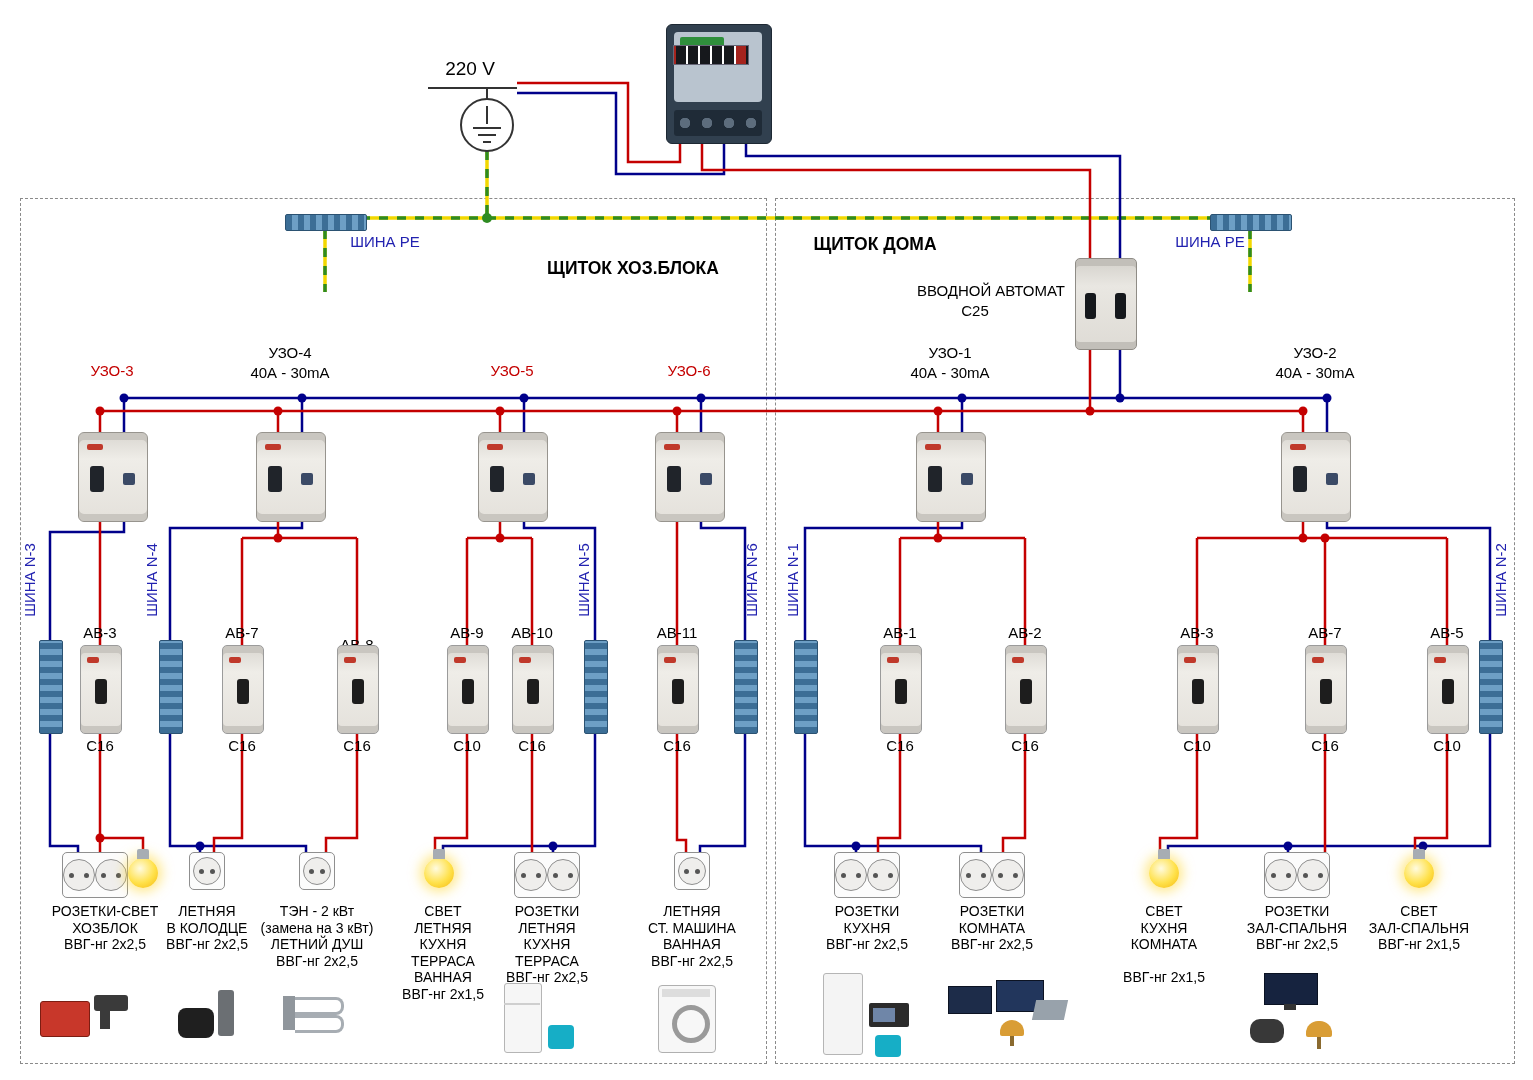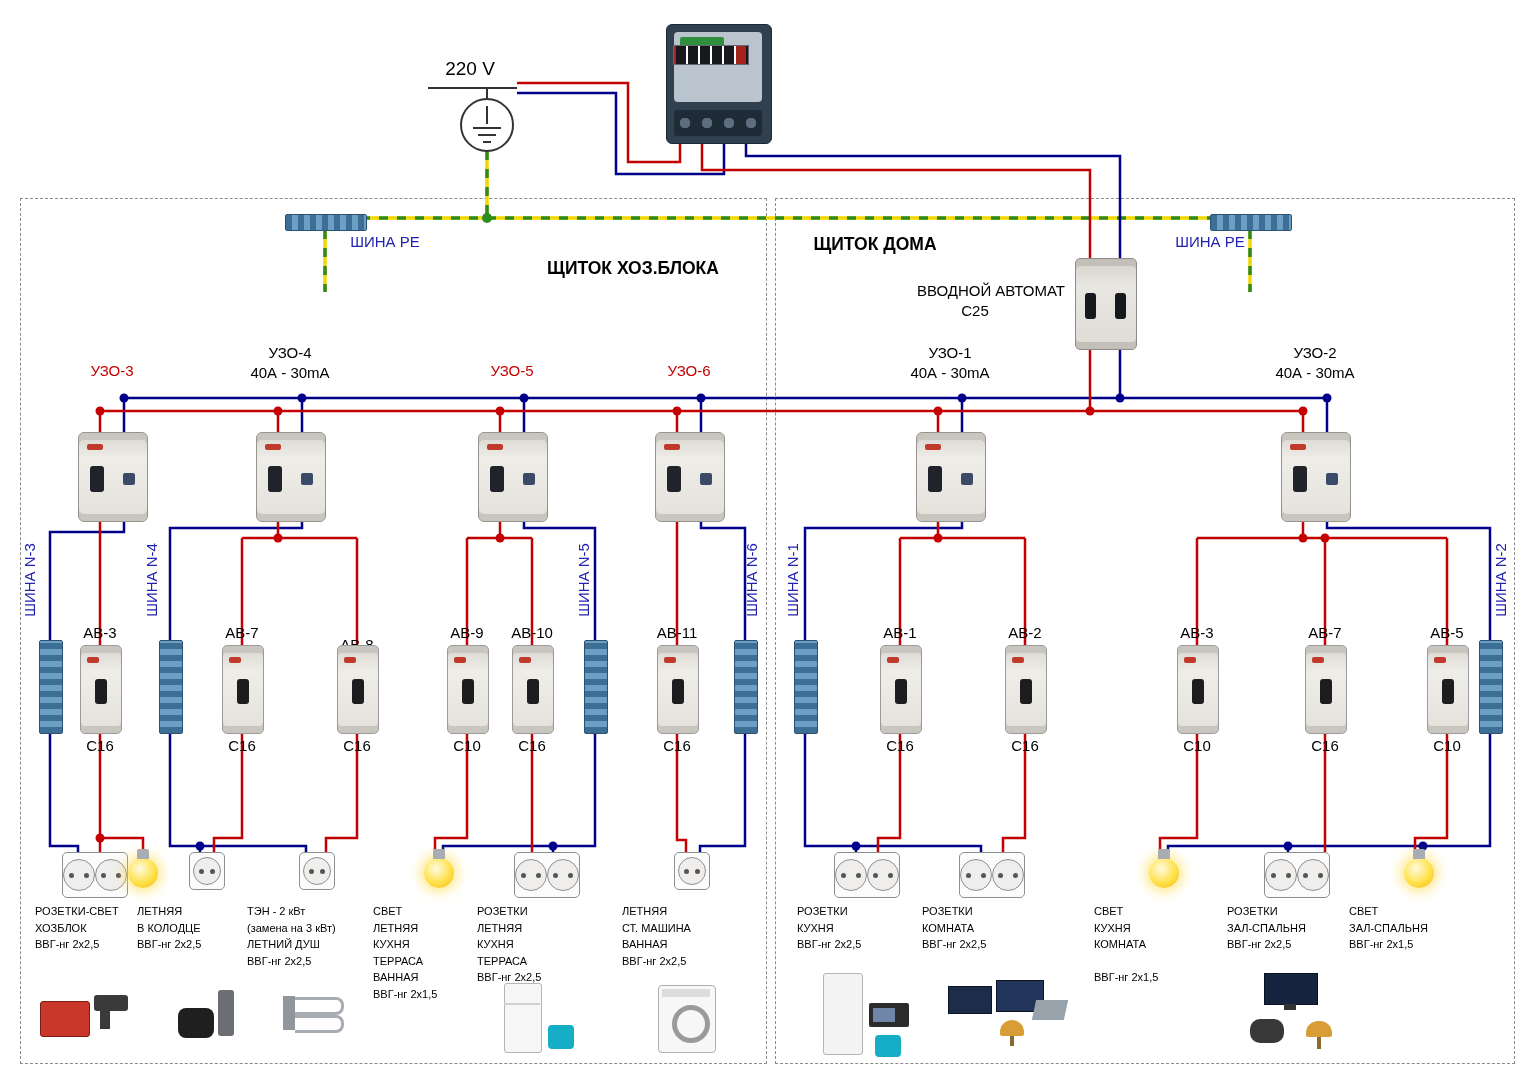--- a/index.html
+++ b/index.html
@@ -7,22 +7,22 @@
   #stage{position:relative;width:1533px;height:1080px;background:#fff;}
   .panel-border{position:absolute;border:1.5px dashed #8a8a8a;}
   svg.wires{position:absolute;left:0;top:0;}
   .lbl{position:absolute;font-size:15px;color:#000;text-align:center;}
   .red{color:#c40000;}
   .blue{color:#2222b0;}
   .title{font-size:17.5px;font-weight:bold;color:#000;}
   .volt{font-size:19px;}
   .vlbl{position:absolute;width:100px;height:20px;line-height:20px;text-align:center;
         font-size:15px;color:#2222b0;transform:rotate(-90deg);}
-  .load-lbl{position:absolute;font-size:11px;line-height:16.5px;color:#000;
-        white-space:pre-line;width:140px;}
+  .load-lbl{position:absolute;font-size:14px;line-height:16.5px;color:#000;
+        text-align:center;white-space:pre-line;width:140px;}
   
   .meter{position:absolute;left:666px;top:24px;width:104px;height:118px;background:#31404f;
         border:1px solid #1d2833;border-radius:6px;}
   .meter .face{position:absolute;left:7px;top:7px;width:88px;height:70px;background:#b9c4cf;border-radius:4px;}
   .meter .face:before{content:"";position:absolute;left:6px;top:5px;width:44px;height:10px;background:#2f8f3c;border-radius:2px;}
   .meter .counter{position:absolute;left:6px;top:20px;width:76px;height:20px;background:#fff;border:1px solid #667;
         background-image:linear-gradient(90deg,#16181c 0 10px,#fff 10px 12px,#16181c 12px 22px,#fff 22px 24px,
         #16181c 24px 34px,#fff 34px 36px,#16181c 36px 46px,#fff 46px 48px,#16181c 48px 58px,#fff 58px 60px,
         #a5231d 60px 70px,#fff 70px);background-origin:content-box;padding:2px;box-sizing:border-box;}
   .meter .terms{position:absolute;left:7px;bottom:7px;width:88px;height:26px;background:#1f2b37;border-radius:3px;

